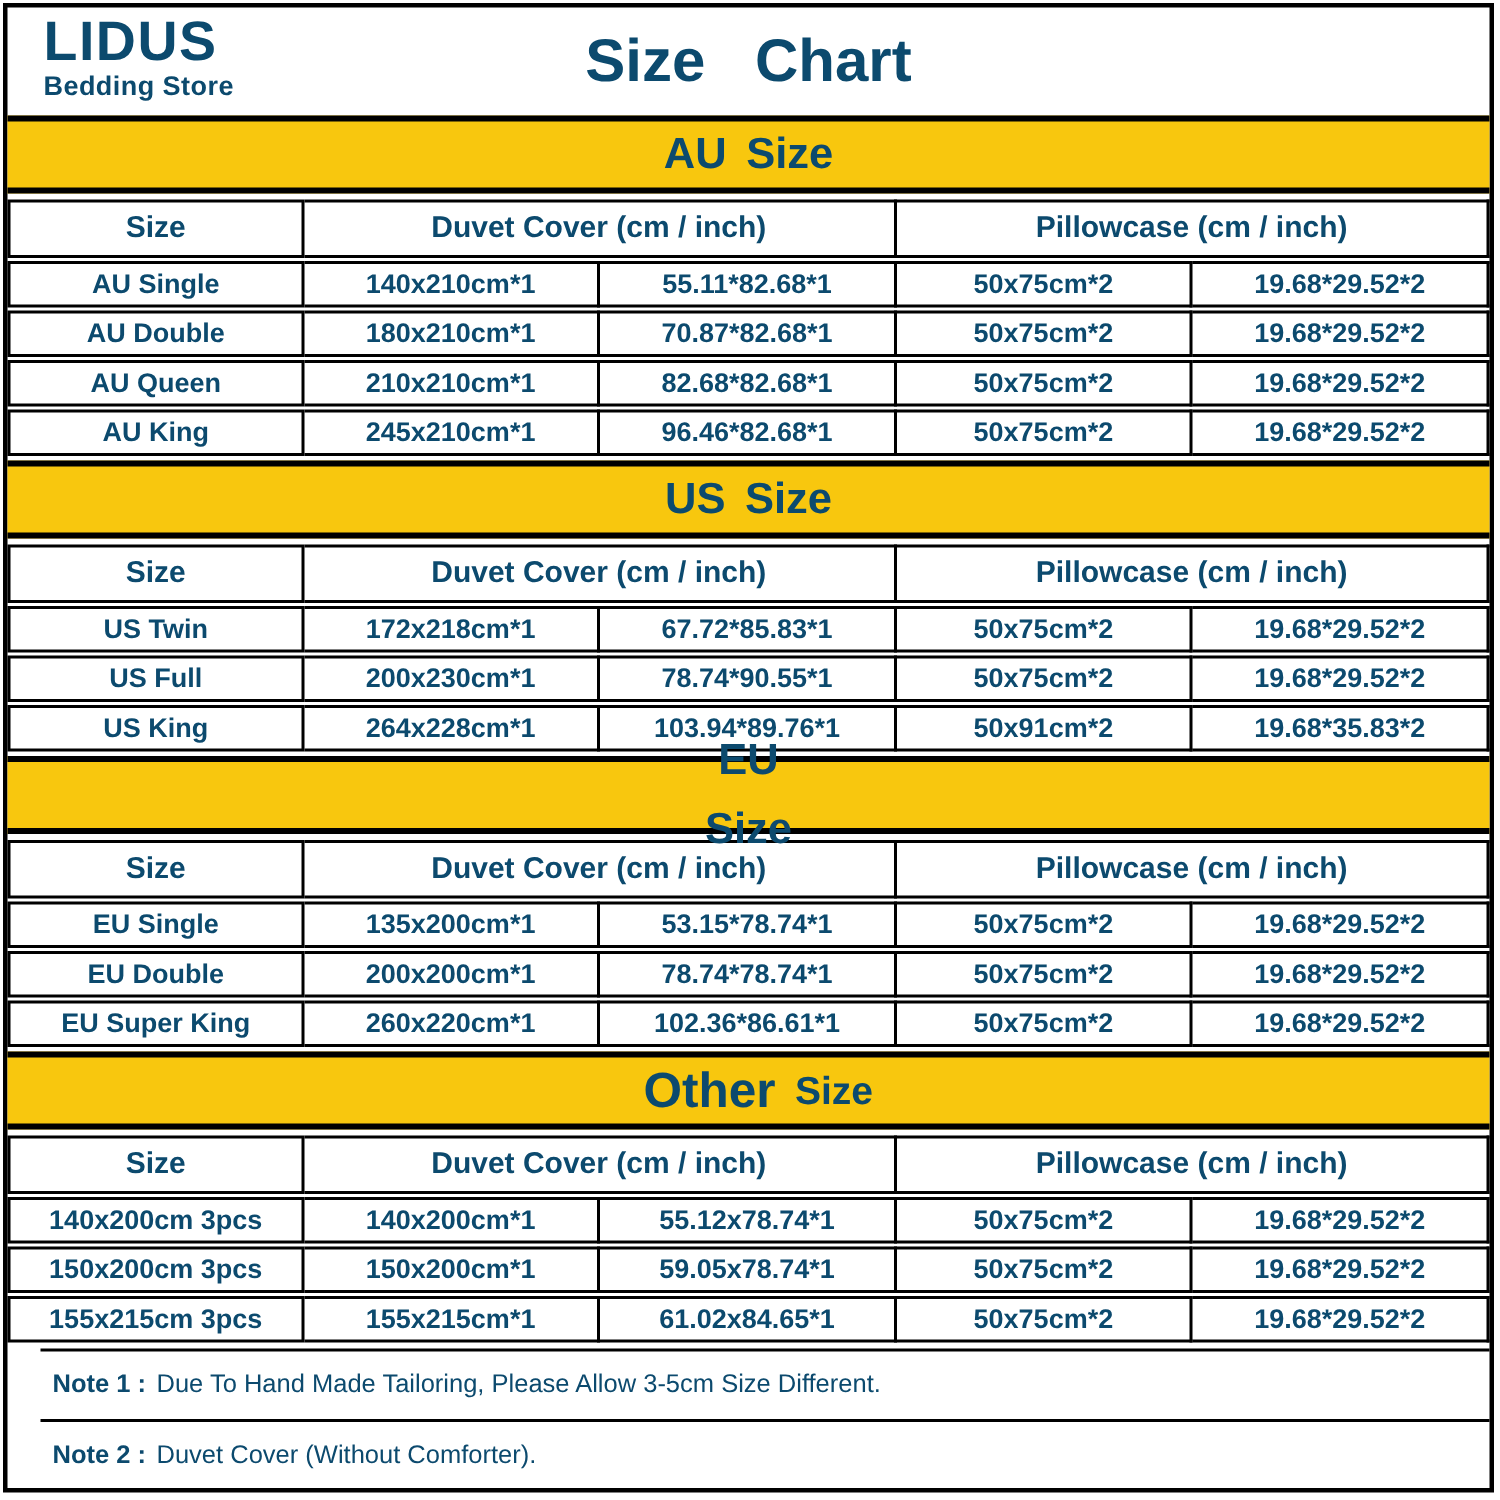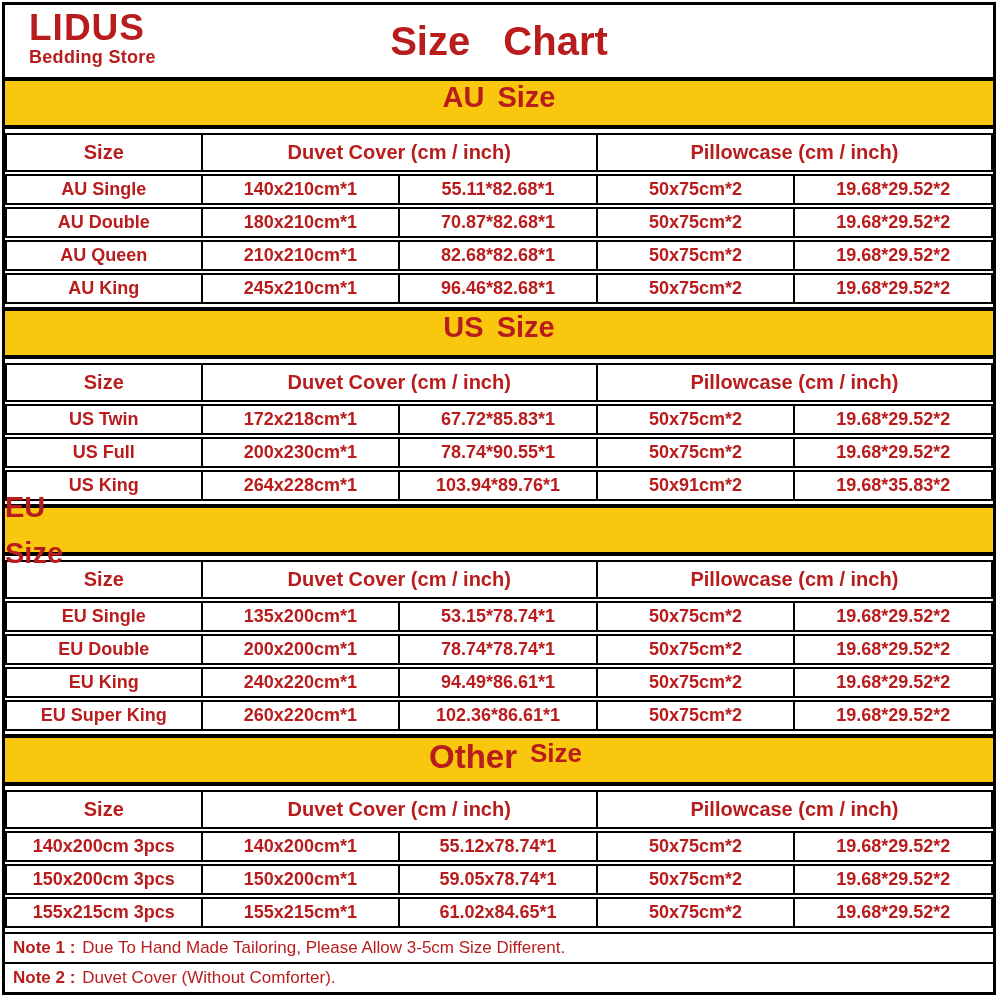--- a/index.html
+++ b/index.html
@@ -2,21 +2,21 @@
 <html><head>
 <meta charset="utf-8">
 <style>
   * { margin: 0; padding: 0; box-sizing: border-box; }
   html, body { background: #fff; }
   .page {
     position: relative;
     width: 1000px; height: 1000px;
     background: #fff;
     font-family: "Liberation Sans", sans-serif;
-    color: #b91c1c;
+    color: #0c4a6e;
     overflow: hidden;
   }
   .frame {
     position: absolute;
     left: 2px; top: 2px; right: 4px; bottom: 5px;
     border: 3px solid #000;
     background: #fff;
     display: flex;
     flex-direction: column;
   }
@@ -37,21 +37,21 @@
     position: absolute; left: 0; right: 0; top: 0; height: 72px;
     display: flex; align-items: center; justify-content: center;
     font-size: 40px; font-weight: bold; word-spacing: 22px;
   }
   
   .banner {
     height: 52px;
     border-top: 4px solid #000;
     border-bottom: 4px solid #000;
     background: #F8C70E;
-    display: flex; align-items: flex-start; justify-content: center;
+    display: flex; align-items: center; justify-content: center;
     gap: 13px;
     flex: 0 0 auto;
   }
   .banner-main { font-size: 29px; font-weight: bold; }
   .banner-sub  { font-size: 29px; font-weight: bold; }
   .other-section .banner-main { font-size: 33px; }
   .other-section .banner-sub  { font-size: 26px; }
   
   table.size-table {
     width: 100%;
@@ -81,20 +81,21 @@
     padding: 3px 0;
   }
   
   .notes { flex: 1 0 auto; display: flex; flex-direction: column; margin-top: 1px; }
   .note-row {
     border-top: 2px solid #000;
     flex: 1 1 auto;
     display: flex; align-items: center;
     padding: 3px 8px;
     font-size: 17px;
+    margin-left: 22px;
   }
   .note-label { font-weight: bold; margin-right: 7px; white-space: nowrap; }
   .note-text  { font-weight: normal; }
 </style>
 </head>
 <body>
 
 <div class="page">
   <div class="frame">
 
@@ -234,27 +235,20 @@
               <td>19.68*29.52*2</td>
             </tr>
             <tr>
               <td>EU Double</td>
               <td>200x200cm*1</td>
               <td>78.74*78.74*1</td>
               <td>50x75cm*2</td>
               <td>19.68*29.52*2</td>
             </tr>
             <tr>
-              <td>EU King</td>
-              <td>240x220cm*1</td>
-              <td>94.49*86.61*1</td>
-              <td>50x75cm*2</td>
-              <td>19.68*29.52*2</td>
-            </tr>
-            <tr>
               <td>EU Super King</td>
               <td>260x220cm*1</td>
               <td>102.36*86.61*1</td>
               <td>50x75cm*2</td>
               <td>19.68*29.52*2</td>
             </tr>
           </tbody>
       </table>
     </div>
 

